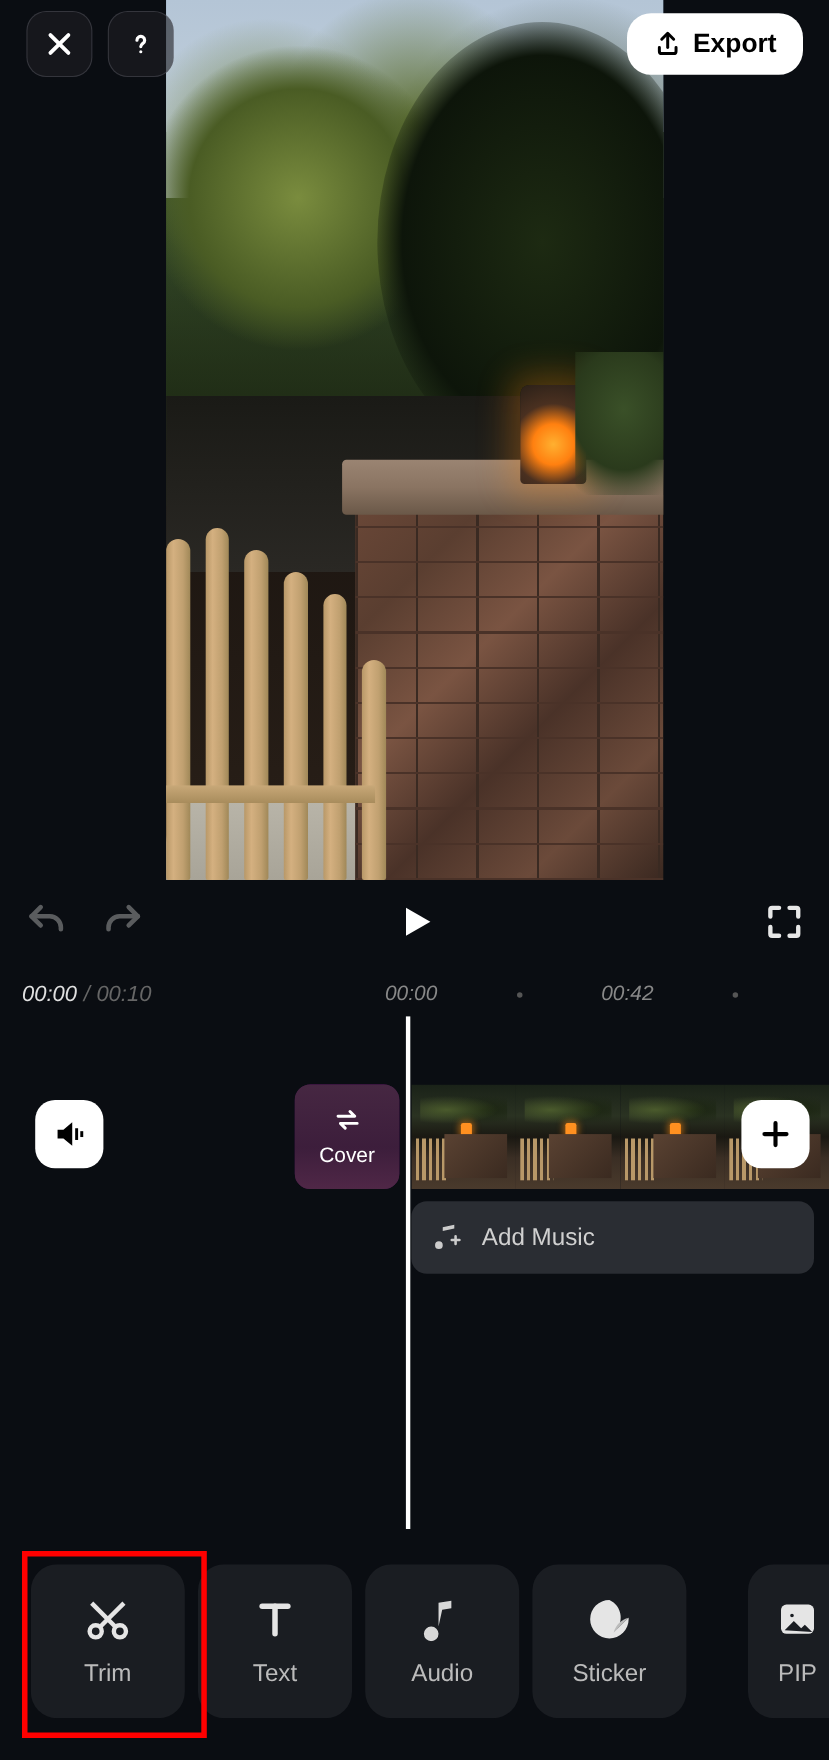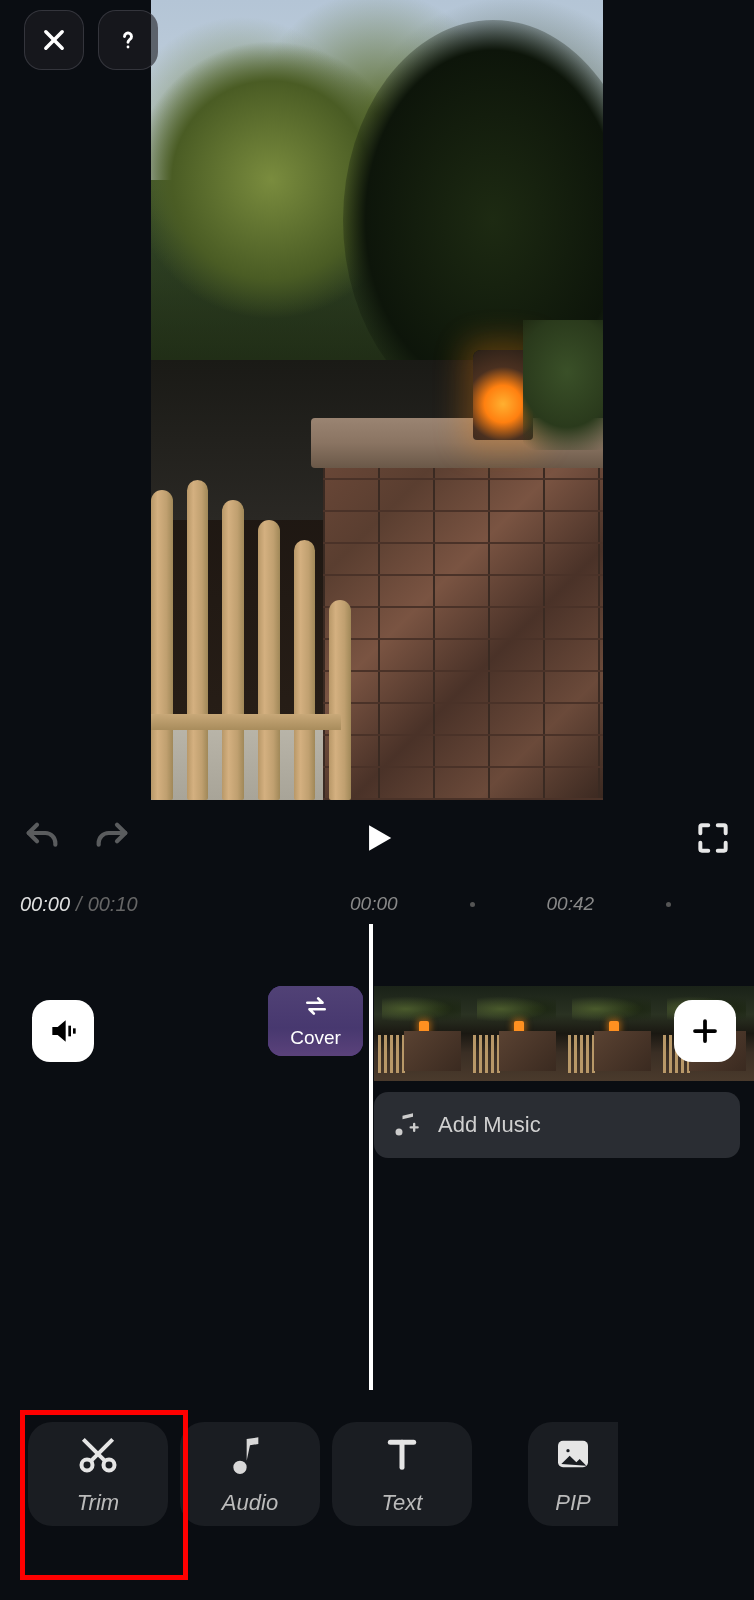--- a/index.html
+++ b/index.html
@@ -162,22 +162,22 @@
       position:absolute; top:930px; left:0; right:0; bottom:210px;
     }
     .playhead {
       position:absolute; left:369px; top:-6px; bottom:0; width:4px; background:#fff; z-index:5;
     }
     .mute-btn {
       position:absolute; top:70px; left:32px; width:62px; height:62px; border-radius:18px; background:#fff;
       display:flex; align-items:center; justify-content:center; cursor:pointer;
     }
     .cover-btn {
-      position:absolute; top:56px; left:268px; width:95px; height:70px; border-radius:14px;
-      background:#8b5cf6; overflow:hidden; cursor:pointer;
+      position:absolute; top:56px; left:268px; width:95px; height:95px; border-radius:14px;
+      background:#701a75; overflow:hidden; cursor:pointer;
       display:flex; flex-direction:column; align-items:center; justify-content:center; gap:4px;
     }
     .cover-bg{
       position:absolute; inset:0;
       background: linear-gradient(to bottom, #2a3020 0%, #1a2015 60%, #3a3028 100%);
       opacity:0.6;
     }
     .cover-btn span { position:relative; z-index:1; }
     .cover-label { font-size:19px; color:#fff; }
 
@@ -221,24 +221,23 @@
       cursor:pointer;
     }
     .add-music-label { color:#d0d0d0; font-size:22px; }
 
     
     .toolbar {
       position:absolute; bottom:38px; left:28px; right:0; height:140px;
       display:flex; gap:12px; overflow:hidden;
     }
     .tool-btn {
-      flex:0 0 140px; height:104px; border-radius:24px; background:#1a1d22;
+      flex:0 0 140px; height:140px; border-radius:24px; background:#1a1d22;
       display:flex; flex-direction:column; align-items:center; justify-content:center; gap:14px;
       cursor:pointer;
-      font-style:italic;
     }
     .tool-btn.last { flex:0 0 90px; border-radius:24px 0 0 24px;margin-left:44px; }
     .tool-label { font-size:22px; color:#bbb; }
     .tool-icon { width:44px; height:44px; display:flex; align-items:center; justify-content:center; }
     .highlight-box {
       position:absolute; bottom:20px; left:20px; width:168px; height:170px;
       border:5px solid #ff0000; z-index:20; pointer-events:none;
     }
   </style>
 </head>
@@ -252,20 +251,28 @@
           <line x1="19" y1="5" x2="5" y2="19"></line>
         </svg>
     </div>
     <div class="icon-btn">
       <svg width="28" height="28" viewBox="0 0 24 24" fill="none" stroke="#fff" stroke-width="2.5" stroke-linecap="round">
           <path d="M9 9a3 3 0 1 1 4.5 2.6C12.5 12.5 12 13 12 14"></path>
           <circle cx="12" cy="18" r="1.2" fill="#fff" stroke="none"></circle>
         </svg>
     </div>
   </div>
+  <button class="export-btn">
+    <svg width="26" height="26" viewBox="0 0 24 24" fill="none" stroke="#000" stroke-width="2.5" stroke-linecap="round" stroke-linejoin="round">
+        <path d="M12 15V4"></path>
+        <path d="M7 8l5-5 5 5"></path>
+        <path d="M5 15v3a2 2 0 0 0 2 2h10a2 2 0 0 0 2-2v-3"></path>
+      </svg>
+    <span>Export</span>
+  </button>
 </div>
 
 <div class="preview">
   <div class="sky"></div>
   <div class="trees"></div>
   <div class="water"></div>
   <div class="floor"></div>
   <div class="wall">
     <div class="wall-cap"></div>
     <div class="lamp"></div>
@@ -388,34 +395,43 @@
           <circle cx="6" cy="18" r="3"></circle>
           <circle cx="18" cy="18" r="3"></circle>
           <line x1="8.5" y1="15.5" x2="20" y2="4"></line>
           <line x1="15.5" y1="15.5" x2="4" y2="4"></line>
         </svg>
     </div>
     <span class="tool-label">Trim</span>
   </div>
   <div class="tool-btn">
     <div class="tool-icon">
-      <svg width="40" height="40" viewBox="0 0 24 24" fill="#d8d8d8">
-          <path d="M10 20a4 4 0 1 1-4-4 4 4 0 0 1 4 4zM10 16V3l7-1v4l-5 .8"></path>
-        </svg>
-    </div>
-    <span class="tool-label">Audio</span>
-  </div>
-  <div class="tool-btn">
-    <div class="tool-icon">
       <svg width="40" height="40" viewBox="0 0 24 24" fill="none" stroke="#e5e5e5" stroke-width="3" stroke-linecap="round">
           <line x1="5" y1="5" x2="19" y2="5"></line>
           <line x1="12" y1="5" x2="12" y2="20"></line>
         </svg>
     </div>
     <span class="tool-label">Text</span>
+  </div>
+  <div class="tool-btn">
+    <div class="tool-icon">
+      <svg width="40" height="40" viewBox="0 0 24 24" fill="#d8d8d8">
+          <path d="M10 20a4 4 0 1 1-4-4 4 4 0 0 1 4 4zM10 16V3l7-1v4l-5 .8"></path>
+        </svg>
+    </div>
+    <span class="tool-label">Audio</span>
+  </div>
+  <div class="tool-btn">
+    <div class="tool-icon">
+      <svg width="42" height="42" viewBox="0 0 24 24" fill="#e5e5e5">
+          <path d="M12 2a10 10 0 1 0 10 10c0-.3 0-.5-.02-.8L14 19A10 10 0 0 0 12 2z"></path>
+          <path d="M22 11.2 14.2 19c1-4 4-7 7.8-7.8z" fill="#bbb"></path>
+        </svg>
+    </div>
+    <span class="tool-label">Sticker</span>
   </div>
   <div class="tool-btn last">
     <div class="tool-icon">
       <svg width="40" height="40" viewBox="0 0 24 24" fill="none" stroke="#e5e5e5" stroke-width="2">
           <rect x="3" y="4" width="18" height="16" rx="3" fill="#e5e5e5" stroke="none"></rect>
           <circle cx="9" cy="10" r="2" fill="#1a1d22"></circle>
           <path d="M5 18l5-5 4 4 2-2 4 4" fill="#1a1d22" stroke="none"></path>
         </svg>
     </div>
     <span class="tool-label">PIP</span>

